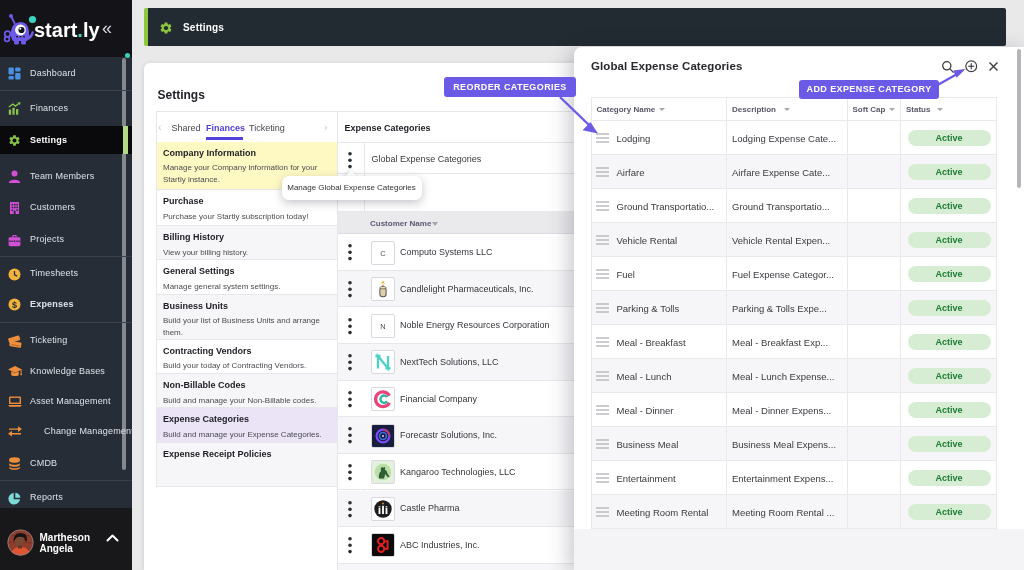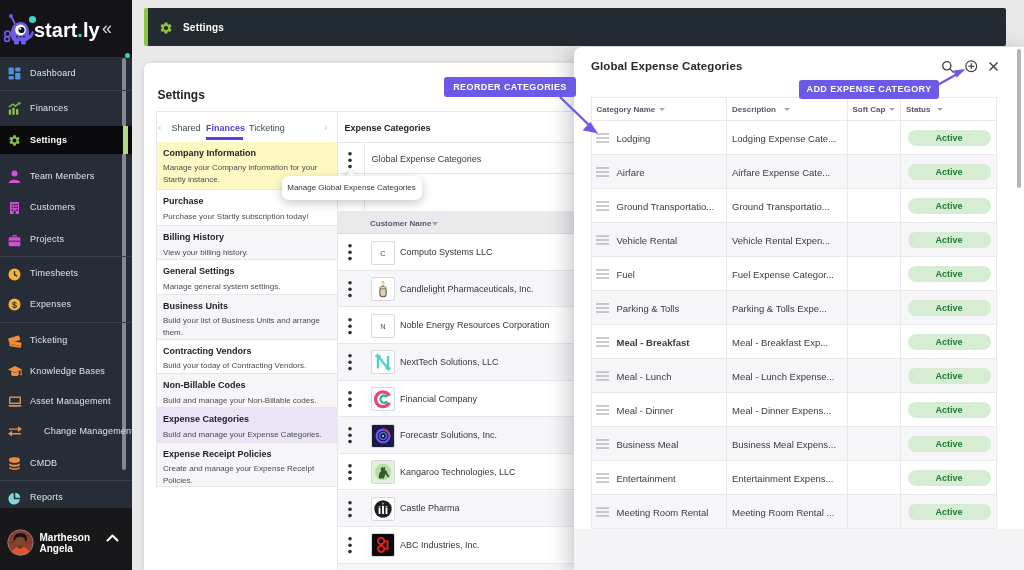--- a/index.html
+++ b/index.html
@@ -93,21 +93,21 @@
 <div class="abs" style="left:30px;top:234px;font-size:9px;line-height:10px;font-weight:normal;color:#dfe3e9;letter-spacing:0.2px;">Projects</div>
 <div class="abs" style="left:8px;top:266.5px;width:14px;height:13px;"><svg width="13" height="13" viewBox="0 0 13 13">
       <circle cx="6.5" cy="6.5" r="6" fill="#f2b33d"></circle>
       <path d="M6.5 3 V6.8 L9.2 8.2" stroke="#262d37" stroke-width="1.3" fill="none"></path>
     </svg></div>
 <div class="abs" style="left:30px;top:268px;font-size:9px;line-height:10px;font-weight:normal;color:#dfe3e9;letter-spacing:0.2px;">Timesheets</div>
 <div class="abs" style="left:8px;top:297.0px;width:14px;height:13px;"><svg width="13" height="13" viewBox="0 0 13 13">
       <circle cx="6.5" cy="6.5" r="6" fill="#f2b33d"></circle>
       <text x="6.5" y="9.6" font-size="9" font-weight="bold" fill="#262d37" text-anchor="middle" font-family="Liberation Sans">$</text>
     </svg></div>
-<div class="abs" style="left:30px;top:298.5px;font-size:9px;line-height:10px;font-weight:normal;color:#dfe3e9;letter-spacing:0.2px;">Expenses</div>
+<div class="abs" style="left:30px;top:298.5px;font-size:9px;line-height:10px;font-weight:bold;color:#dfe3e9;letter-spacing:0.2px;">Expenses</div>
 <div class="abs" style="left:8px;top:333.5px;width:14px;height:13px;"><svg width="14" height="13" viewBox="0 0 14 13">
       <g fill="#ee8e3c">
         <rect x="0.5" y="1.8" width="11.5" height="5" rx="1" transform="rotate(-16 6 4.5)"></rect>
         <rect x="1.5" y="6.8" width="11.8" height="5.2" rx="1" transform="rotate(9 7.5 9.5)"></rect>
       </g>
       <line x1="3" y1="9.6" x2="12" y2="11" stroke="#b96a28" stroke-width="1"></line>
     </svg></div>
 <div class="abs" style="left:30px;top:335px;font-size:9px;line-height:10px;font-weight:normal;color:#dfe3e9;letter-spacing:0.2px;">Ticketing</div>
 <div class="abs" style="left:8px;top:364.0px;width:14px;height:13px;"><svg width="14" height="13" viewBox="0 0 14 13">
       <g fill="#ee8e3c">
@@ -218,21 +218,20 @@
 <div class="abs" style="left:156.5px;top:373.9px;width:180.5px;height:34.400000000000034px;background:#f6f6f8;border-bottom:1px solid #e7e7eb;padding:6.2px 6px 0 6.5px;">
 <div style="font-size:9px;font-weight:bold;color:#1d1d24;line-height:11px;">Non-Billable Codes</div>
 <div style="font-size:8px;color:#4b4b51;line-height:11.6px;margin-top:3.5px;">Build and manage your Non-Billable codes.</div>
   </div>
 <div class="abs" style="left:156.5px;top:408.3px;width:180.5px;height:34.39999999999998px;background:#ebe4f7;border-bottom:1px solid #e7e7eb;padding:6.2px 6px 0 6.5px;">
 <div style="font-size:9px;font-weight:bold;color:#1d1d24;line-height:11px;">Expense Categories</div>
 <div style="font-size:8px;color:#4b4b51;line-height:11.6px;margin-top:3.5px;">Build and manage your Expense Categories.</div>
   </div>
 <div class="abs" style="left:156.5px;top:442.7px;width:180.5px;height:44.80000000000001px;background:#f6f6f8;border-bottom:1px solid #e7e7eb;padding:6.2px 6px 0 6.5px;">
 <div style="font-size:9px;font-weight:bold;color:#1d1d24;line-height:11px;">Expense Receipt Policies</div>
-<div style="font-size:8px;color:#4b4b51;line-height:11.6px;margin-top:3.5px;">Create and manage your Expense Receipt<br>Policies.</div>
   </div>
 <div class="abs" style="left:344.5px;top:122.5px;font-size:9px;font-weight:bold;color:#1d1d24;">Expense Categories</div>
 <svg class="abs" style="left:347px;top:149.6px" width="6" height="20.400000000000002" viewBox="0 0 6 20.400000000000002">
     <circle cx="3" cy="3.8" r="1.8" fill="#2e2e33"></circle>
     <circle cx="3" cy="10.200000000000001" r="1.8" fill="#2e2e33"></circle>
     <circle cx="3" cy="16.6" r="1.8" fill="#2e2e33"></circle>
   </svg>
 <div class="abs" style="left:371.6px;top:154px;font-size:9px;color:#3a3a40;">Global Expense Categories</div>
 <div class="abs" style="left:338px;top:172.8px;width:236px;height:1px;background:#e7e7eb;"></div>
 <div class="abs" style="left:338px;top:211px;width:236px;height:23.3px;background:#eaeaec;border-bottom:1px solid #dcdce2;"></div>
@@ -448,21 +447,21 @@
 <div class="abs" style="left:732px;top:302.5px;font-size:9.5px;color:#3a3a40;">Parking &amp; Tolls Expe...</div>
 <div class="abs" style="left:907.5px;top:300.0px;width:83px;height:16px;border-radius:8px;background:#d6edd3;text-align:center;line-height:16px;font-size:9px;font-weight:bold;color:#1d7c33;">Active</div>
 <div class="abs" style="left:590.5px;top:325px;width:406.70000000000005px;height:34px;background:#ffffff;border-bottom:1px solid #e9e9ec;border-left:1px solid #e9e9ec;border-right:1px solid #e9e9ec;"></div>
 <svg class="abs" style="left:596px;top:337.0px" width="13" height="10" viewBox="0 0 13 10">
     <g stroke="#a3a3a9" stroke-width="1.1">
       <line x1="0" y1="1" x2="13" y2="1"></line>
       <line x1="0" y1="5" x2="13" y2="5"></line>
       <line x1="0" y1="9" x2="13" y2="9"></line>
     </g>
   </svg>
-<div class="abs" style="left:616.5px;top:336.5px;font-size:9.5px;color:#3a3a40;font-weight:bold;">Meal - Breakfast</div>
+<div class="abs" style="left:616.5px;top:336.5px;font-size:9.5px;color:#3a3a40;">Meal - Breakfast</div>
 <div class="abs" style="left:732px;top:336.5px;font-size:9.5px;color:#3a3a40;">Meal - Breakfast Exp...</div>
 <div class="abs" style="left:907.5px;top:334.0px;width:83px;height:16px;border-radius:8px;background:#d6edd3;text-align:center;line-height:16px;font-size:9px;font-weight:bold;color:#1d7c33;">Active</div>
 <div class="abs" style="left:590.5px;top:359px;width:406.70000000000005px;height:34px;background:#f6f6f8;border-bottom:1px solid #e9e9ec;border-left:1px solid #e9e9ec;border-right:1px solid #e9e9ec;"></div>
 <svg class="abs" style="left:596px;top:371.0px" width="13" height="10" viewBox="0 0 13 10">
     <g stroke="#a3a3a9" stroke-width="1.1">
       <line x1="0" y1="1" x2="13" y2="1"></line>
       <line x1="0" y1="5" x2="13" y2="5"></line>
       <line x1="0" y1="9" x2="13" y2="9"></line>
     </g>
   </svg>

